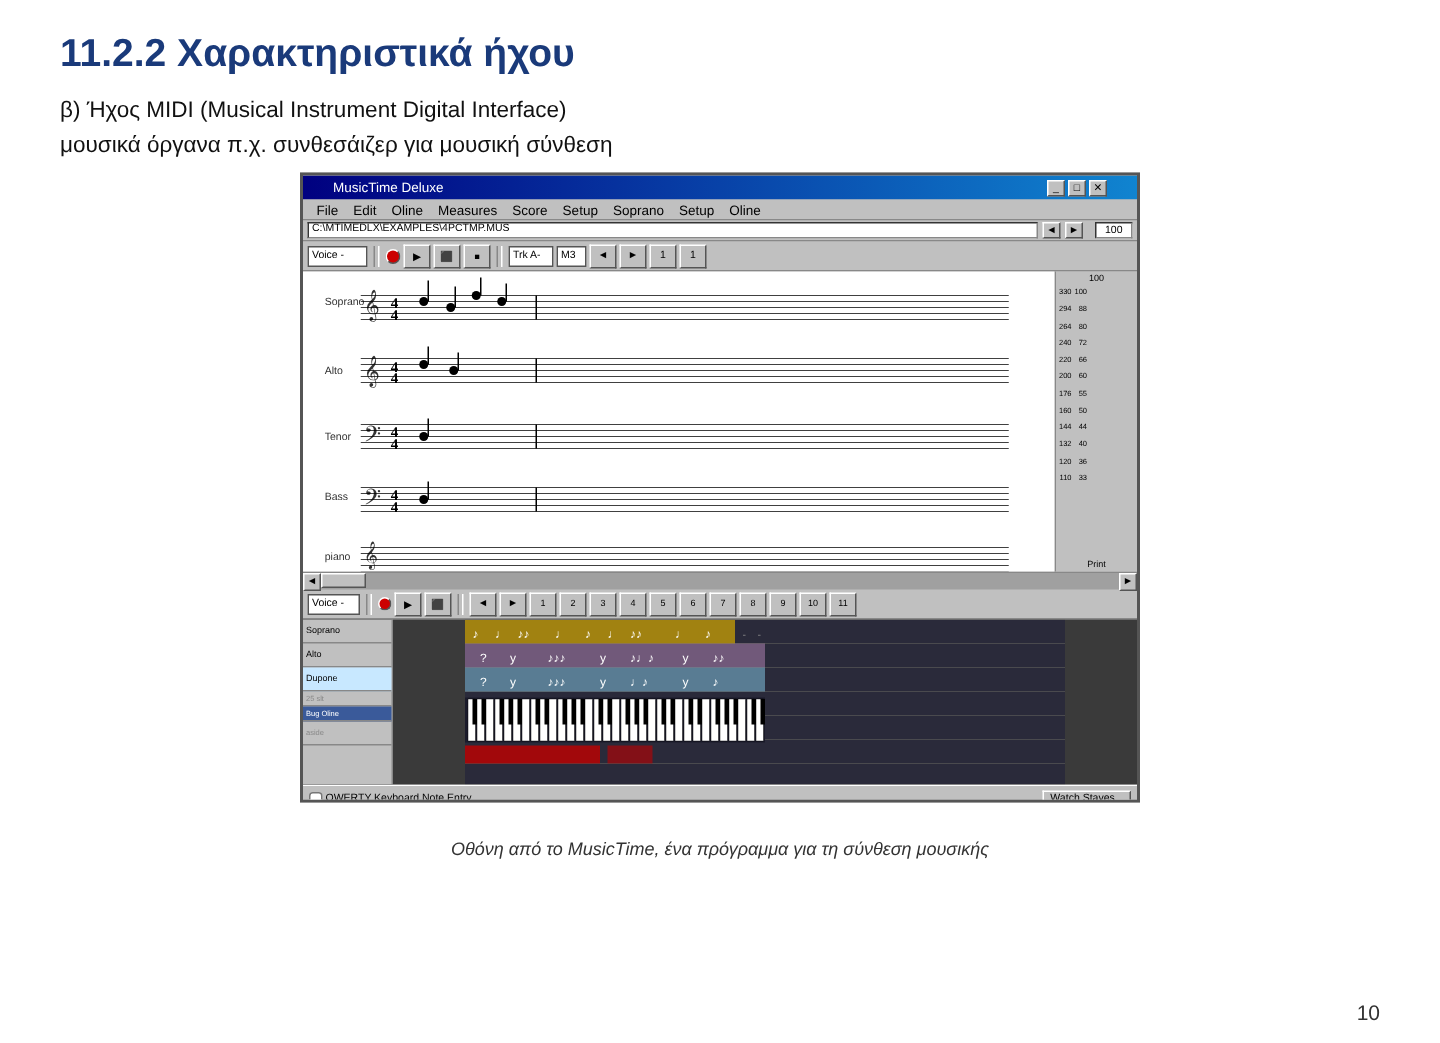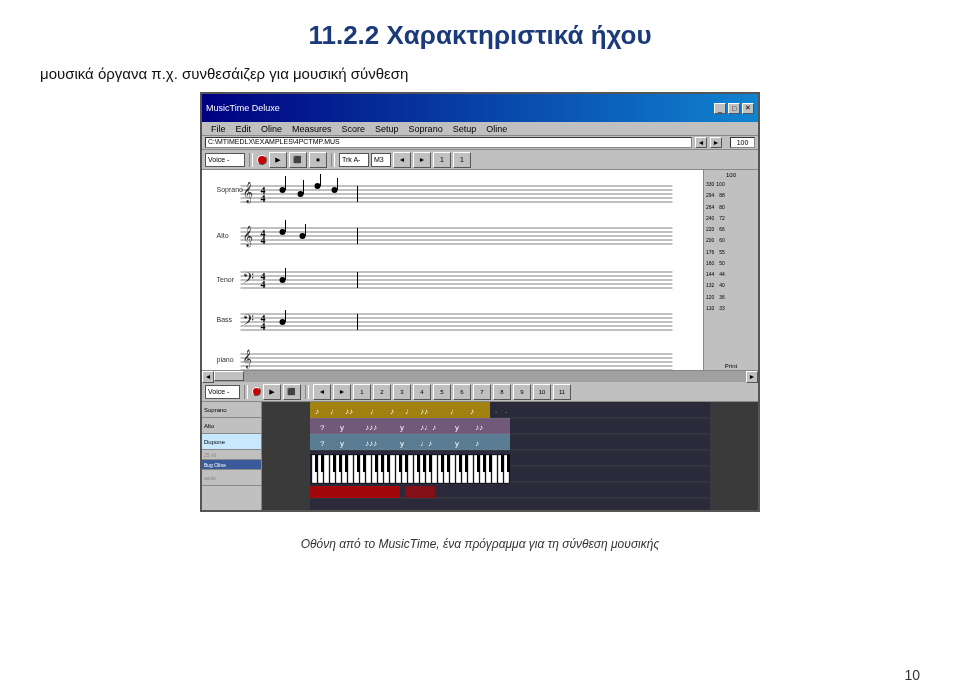--- a/index.html
+++ b/index.html
@@ -13,21 +13,21 @@
     }
 
     .page-container {
       width: 960px;
       height: 695px;
       padding: 20px 40px 20px 40px;
       position: relative;
     }
 
     .title {
-      text-align: center;
+      text-align: left;
       font-size: 26px;
       font-weight: bold;
       color: #1a3a7a;
       margin-bottom: 14px;
       font-family: Arial, sans-serif;
     }
 
     .subtitle-line {
       font-size: 15px;
       color: #111;
@@ -62,25 +62,25 @@
       background: #c0c0c0;
       position: relative;
       overflow: hidden;
     }
 
     
     .win-titlebar {
       background: linear-gradient(to right, #000080, #1084d0);
       color: white;
       font-size: 9px;
-      padding: 2px 4px;
+      padding: 2px 20px;
       display: flex;
       justify-content: space-between;
       align-items: center;
-      height: 28px;
+      height: 16px;
     }
     .win-controls {
       display: flex;
       gap: 2px;
     }
     .win-btn {
       width: 12px;
       height: 11px;
       background: #c0c0c0;
       border-top: 1px solid #fff;
@@ -284,20 +284,21 @@
       border-right: 1px solid #555;
       border-bottom: 1px solid #555;
     }
   </style>
 </head>
 <body>
 
 <div class="page-container">
   <h1 class="title">11.2.2 Χαρακτηριστικά ήχου</h1>
 
+  <p class="subtitle-line">β) Ήχος MIDI (Musical Instrument Digital Interface)</p>
   <p class="description-line2">μουσικά όργανα π.χ. συνθεσάιζερ για μουσική σύνθεση</p>
 
   <div class="screenshot-container">
     <div class="screenshot-box">
 
       <div class="win-titlebar">
         <span>MusicTime Deluxe</span>
         <div class="win-controls">
           <div class="win-btn">_</div>
           <div class="win-btn">□</div>

